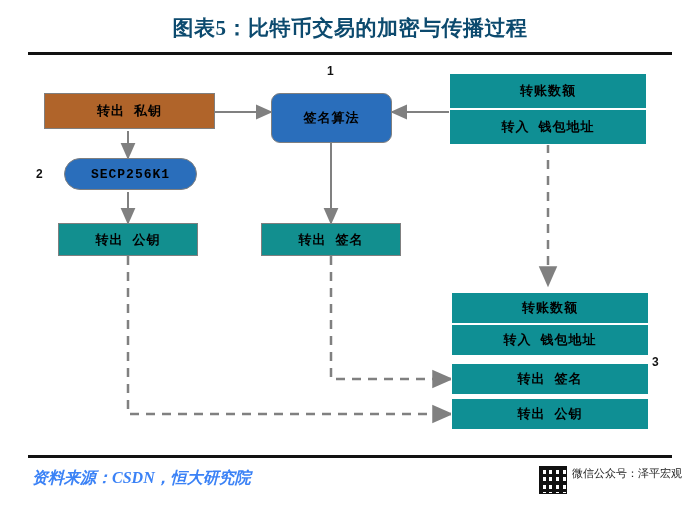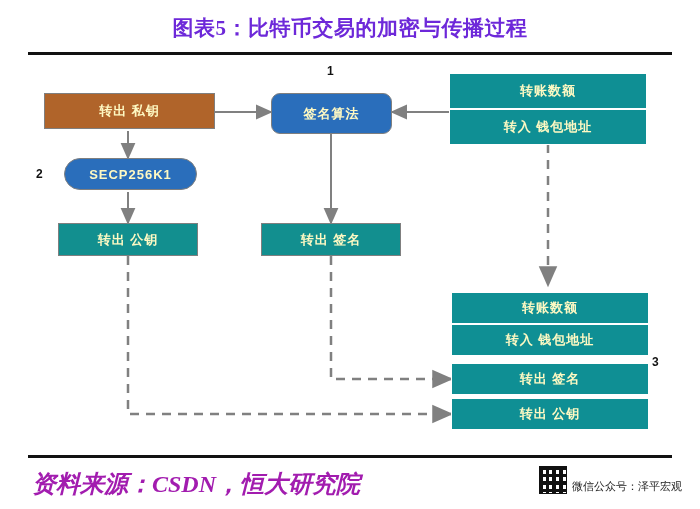--- a/index.html
+++ b/index.html
@@ -18,21 +18,21 @@
   
   .title {
     position: absolute;
     left: 0;
     top: 14px;
     width: 700px;
     text-align: center;
     font-family: "Liberation Serif", serif;
     font-size: 21px;
     font-weight: bold;
-    color: #6d28d9;
+    color: #0c4a6e;
     letter-spacing: 0.5px;
   }
   .rule {
     position: absolute;
     background: #111111;
   }
   .rule-top {
     left: 28px;
     top: 52px;
     width: 644px;
@@ -43,32 +43,32 @@
     top: 455px;
     width: 644px;
     height: 3px;
   }
   
   .source {
     position: absolute;
     left: 32px;
     top: 468px;
     font-family: "Liberation Serif", serif;
-    font-size: 24px;
+    font-size: 16px;
     font-style: italic;
     font-weight: bold;
-    color: #a21caf;
+    color: #3b82f6;
   }
   
   .badge {
     position: absolute;
     right: 18px;
     top: 466px;
     display: flex;
-    align-items: flex-end;
+    align-items: flex-start;
     gap: 5px;
   }
   .badge .qr {
     width: 28px;
     height: 28px;
     background:
       linear-gradient(90deg, #111 0 3px, transparent 3px 6px, #111 6px 9px, transparent 9px 12px, #111 12px 16px, transparent 16px 19px, #111 19px 23px, transparent 23px 28px),
       linear-gradient(#111 0 3px, transparent 3px 7px, #111 7px 10px, transparent 10px 14px, #111 14px 18px, transparent 18px 22px, #111 22px 25px, transparent 25px 28px);
     background-color: #fff;
     border: 1px solid #111;
@@ -79,22 +79,22 @@
     font-size: 11px;
     color: #222;
   }
   
   .box {
     position: absolute;
     box-sizing: border-box;
     display: flex;
     align-items: center;
     justify-content: center;
-    color: #fef9c3;
-    font-family: Liberation Sans, sans-serif;
+    color: #000000;
+    font-family: Liberation Mono, monospace;
     font-weight: bold;
     font-size: 13px;
     letter-spacing: 1px;
     border: 1px solid #7f7f7f;
   }
   .box.brown  { background: #b0642a; }
   .box.blue   { background: #2a6ebb; }
   .box.teal   { background: #128f8f; }
   .box.stack  { background: #0f8f94; border: 1px solid #ffffff; }
   
@@ -150,21 +150,21 @@
 
     <path d="M128,256 L128,414 L451,414" fill="none" stroke="#808080" stroke-width="2.5" stroke-dasharray="9,7" marker-end="url(#ahd)"></path>
   </svg>
 
   <div class="num" style="left:327px; top:64px;">1</div>
   <div class="num" style="left:36px;  top:167px;">2</div>
   <div class="num" style="left:652px; top:355px;">3</div>
 
   <div class="box brown" style="left:44px;  top:93px;  width:171px; height:36px;">转出 私钥</div>
 
-  <div class="box blue" style="left:271px; top:93px;  width:121px; height:41px; border-radius:9px;">签名算法</div>
+  <div class="box blue" style="left:271px; top:93px;  width:121px; height:50px; border-radius:9px;">签名算法</div>
 
   <div class="box blue" style="left:64px;  top:158px; width:133px; height:32px; border-radius:17px;">SECP256K1</div>
 
   <div class="box teal" style="left:58px;  top:223px; width:140px; height:33px;">转出 公钥</div>
 
   <div class="box teal" style="left:261px; top:223px; width:140px; height:33px;">转出 签名</div>
 
   <div class="box stack" style="left:449px; top:73px;  width:198px; height:36px;">转账数额</div>
   <div class="box stack" style="left:449px; top:109px; width:198px; height:36px;">转入 钱包地址</div>
 

